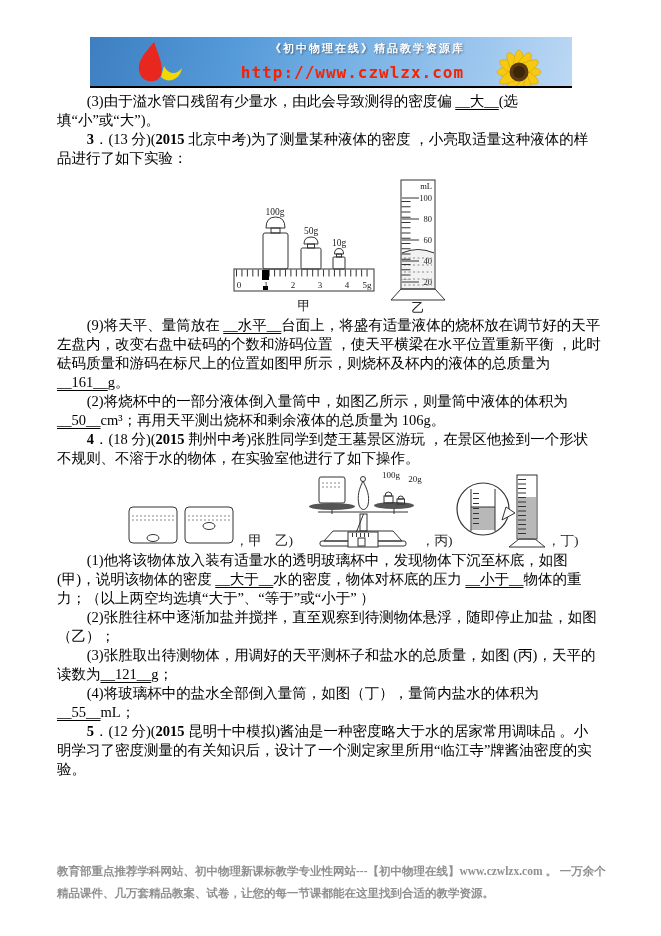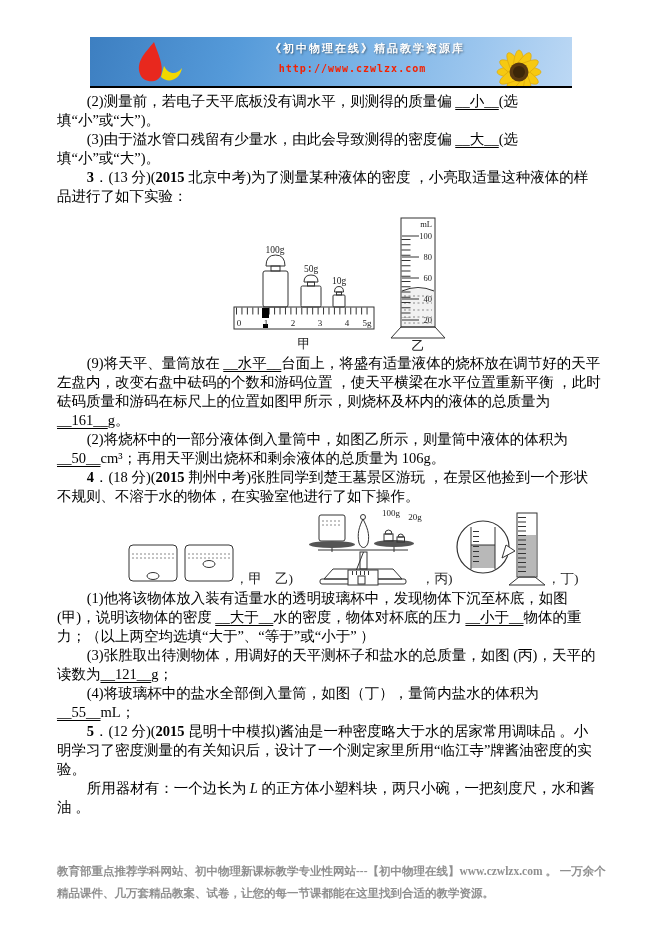--- a/index.html
+++ b/index.html
@@ -7,21 +7,21 @@
   .page{position:relative;width:661px;height:936px;background:#ffffff;overflow:hidden;
         font-family:"Liberation Serif","DejaVu Serif",serif;color:#000;}
   
   .banner{position:absolute;left:90px;top:37px;width:482px;height:49px;
           border-bottom:2px solid #000;overflow:hidden;
           background:linear-gradient(105deg,#3d7fc1 0%,#559ad9 30%,#79b2e5 55%,#9cc6ee 80%,#bcd8f4 100%);}
   .banner-title{position:absolute;left:120px;top:4px;width:315px;text-align:center;
           color:#ffffff;font-weight:bold;font-size:11px;letter-spacing:2px;
           text-shadow:1px 1px 2px rgba(0,0,0,.45);white-space:nowrap;}
   .banner-url{position:absolute;left:105px;top:26px;width:315px;text-align:center;
-          color:#f52100;font-weight:bold;font-size:10px;letter-spacing:1px;
+          color:#f52100;font-weight:bold;font-size:16px;letter-spacing:1px;
           font-family:"DejaVu Sans Mono","Liberation Mono",monospace;white-space:nowrap;}
   .banner-logo{position:absolute;left:38px;top:3px;}
   .banner-flower{position:absolute;right:16px;top:5px;}
   
   .content{position:absolute;left:57px;top:92px;width:545px;font-size:14.5px;line-height:19px;}
   .para{margin:0;text-indent:2.05em;}
   .answer{text-decoration:underline;text-underline-offset:3px;}
   .bold{font-weight:bold;}
   .ital{font-style:italic;}
   
@@ -59,21 +59,20 @@
         </g>
         <circle r="9.5" fill="#5a3a10"></circle>
         <circle r="6" fill="#3c2608"></circle>
       </g>
     </svg>
   </div>
 
   <div class="content">
 
     <div id="paras-a">
-        <p class="para"><span>(2)测量前，若电子天平底板没有调水平，则测得的质量偏 </span><span class="answer">__小__</span><span>(选填“小”或“大”)。</span></p>
         <p class="para"><span>(3)由于溢水管口残留有少量水，由此会导致测得的密度偏 </span><span class="answer">__大__</span><span>(选填“小”或“大”)。</span></p>
         <p class="para"><span class="bold">3</span><span>．(13 分)(</span><span class="bold">2015</span><span> 北京中考)为了测量某种液体的密度 ，小亮取适量这种液体的样品进行了如下实验：</span></p>
       </div>
 
     <svg class="fig1" width="250" height="140" viewBox="0 0 250 140">
 
       <g>
         <text x="46" y="41" font-size="9.5" text-anchor="middle">100g</text>
         <path class="ln" d="M37,54 q0,-11 9.5,-11 q9.5,0 9.5,11 z"></path>
         <rect class="ln" x="42" y="54" width="9" height="5"></rect>
@@ -201,21 +200,21 @@
         <rect class="ln" x="396" y="6" width="20" height="64"></rect>
         <rect x="397" y="28" width="18" height="41" fill="#b8b8b8"></rect>
         <line x1="401" y1="10" x2="401" y2="66" stroke="#333" stroke-width="8" stroke-dasharray="1 3.5"></line>
         <polygon class="ln" points="388,78 424,78 414,70 398,70"></polygon>
       </g>
       <text x="426" y="76" font-size="13.5">，丁)</text>
     </svg>
 
     <div id="paras-c">
         <p class="para"><span>(1)他将该物体放入装有适量水的透明玻璃杯中，发现物体下沉至杯底，如图 (甲)，说明该物体的密度 </span><span class="answer">__大于__</span><span>水的密度，物体对杯底的压力 </span><span class="answer">__小于__</span><span>物体的重力；（以上两空均选填“大于”、“等于”或“小于” ）</span></p>
+        <p class="para"><span>(2)张胜往杯中逐渐加盐并搅拌，直至观察到待测物体悬浮，随即停止加盐，如图（乙）；</span></p>
         <p class="para"><span>(3)张胜取出待测物体，用调好的天平测杯子和盐水的总质量，如图 (丙)，天平的读数为</span><span class="answer">__121__</span><span>g；</span></p>
         <p class="para"><span>(4)将玻璃杯中的盐水全部倒入量筒，如图（丁），量筒内盐水的体积为</span><span class="answer">__55__</span><span>mL；</span></p>
         <p class="para"><span class="bold">5</span><span>．(12 分)(</span><span class="bold">2015</span><span> 昆明十中模拟)酱油是一种密度略大于水的居家常用调味品 。小明学习了密度测量的有关知识后，设计了一个测定家里所用“临江寺”牌酱油密度的实验。</span></p>
-        <p class="para"><span>所用器材有：一个边长为 </span><span class="ital">L</span><span> 的正方体小塑料块，两只小碗，一把刻度尺，水和酱油 。</span></p>
       </div>
   </div>
 
   <div class="footer">教育部重点推荐学科网站、初中物理新课标教学专业性网站---【初中物理在线】www.czwlzx.com 。 一万余个精品课件、几万套精品教案、试卷，让您的每一节课都能在这里找到合适的教学资源。</div>
 </div>
 
 </body></html>

